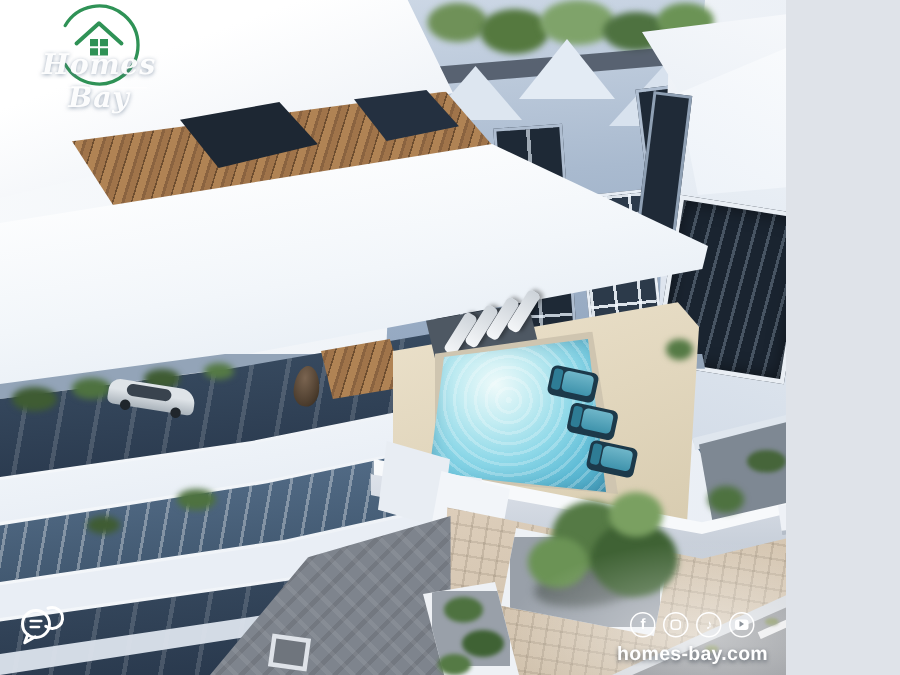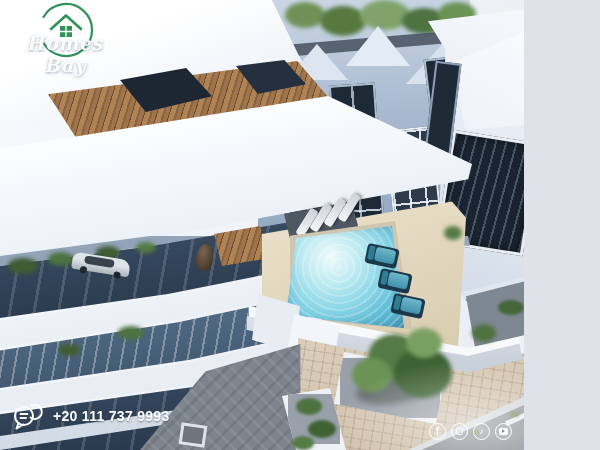--- a/index.html
+++ b/index.html
@@ -313,34 +313,34 @@
   </div>
 
   <div class="contact">
     <svg width="32" height="30" viewBox="0 0 32 30">
       <path d="M 20 4.5 A 7 7 0 1 1 18.5 16.5" fill="none" stroke="#ffffff" stroke-width="2" stroke-linecap="round"></path>
       <circle cx="12" cy="15" r="9" fill="none" stroke="#ffffff" stroke-width="2"></circle>
       <path d="M 6.5 22 L 4.5 27.5 L 11.5 23.5" fill="none" stroke="#ffffff" stroke-width="2" stroke-linejoin="round" stroke-linecap="round"></path>
       <path d="M 8.5 13 H 15.5 M 8.5 17 H 14" stroke="#ffffff" stroke-width="1.8" stroke-linecap="round"></path>
     </svg>
     <div class="ctext">
-      <div class="cphone">+20 111 737 9993</div>
     </div>
   </div>
 
   <div class="frost"></div>
   <div class="webfoot">
     <div class="socials">
       <span class="soc fb">
           <b>f</b>
         </span>
       <span class="soc ig">
           <i class="ig-in"></i>
         </span>
       <span class="soc tk">
           <b>♪</b>
         </span>
       <span class="soc yt">
           <i class="yt-in"></i>
         </span>
     </div>
+    <div class="site">homes-bay.com</div>
   </div>
 </div>
 
 </body></html>

